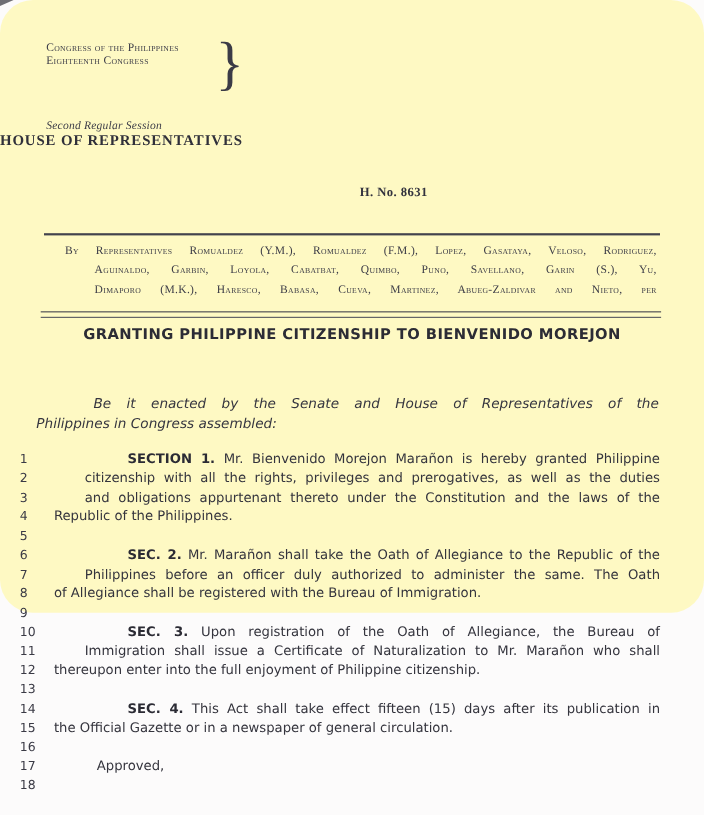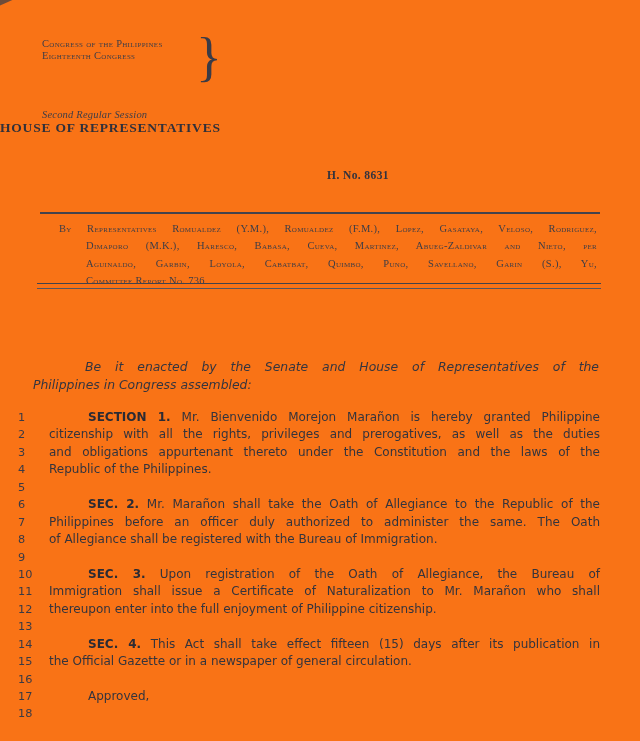--- a/index.html
+++ b/index.html
@@ -3,21 +3,21 @@
 <meta charset="utf-8">
 <style>
   html,body{margin:0;padding:0;}
   body{
     width:640px;height:741px;
     background:#fcfbfb;
     font-family:"DejaVu Sans",sans-serif;
     color:#33333c;
     overflow:hidden;
   }
-  .page{position:relative;width:640px;height:741px;background:#f97316;}
+  .page{position:relative;width:640px;height:557px;background:#fef9c3;border-radius:30px;}
 
   
   .corner-mark{
     position:absolute;top:-3px;left:-4px;width:18px;height:6px;
     background:#3f3f47;transform:rotate(-24deg);opacity:.75;border-radius:1px;
   }
 
   
   .masthead{
     position:absolute;top:38px;left:42px;
@@ -69,21 +69,21 @@
   .enacting{
     position:absolute;top:358px;left:33px;width:566px;
     font-style:italic;font-size:12.4px;line-height:17.5px;color:#35353f;
   }
   .enacting .el1{text-indent:52px;text-align:justify;text-align-last:justify;}
 
   .bill-body{position:absolute;top:409px;left:18px;width:582px;}
   .row{display:flex;height:17.45px;line-height:17.45px;}
   .num{flex:none;width:31px;font-size:11.3px;color:#3a3a45;}
   .txt{flex:1;font-size:12px;color:#34343d;}
-  .txt.jl{text-align:justify;text-align-last:justify;}
+  .txt.jl{text-align:justify;text-align-last:justify;margin-left:28px;}
   .txt.ind{text-indent:39px;}
   .lead{font-weight:bold;color:#2b2b34;}
 </style>
 </head>
 <body>
 
 <div class="page">
 
   <div class="corner-mark"></div>
 
@@ -94,28 +94,28 @@
   </div>
   <div class="brace">}</div>
 
   <div class="chamber">HOUSE OF REPRESENTATIVES</div>
   <div class="bill-no">H. No. 8631</div>
 
   <hr class="rule-top">
 
   <div class="authors">
     <div class="al jl">By Representatives Romualdez (Y.M.), Romualdez (F.M.), Lopez, Gasataya, Veloso, Rodriguez,</div>
+    <div class="al jl cont">Aguinaldo, Garbin, Loyola, Cabatbat, Quimbo, Puno, Savellano, Garin (S.), Yu,</div>
     <div class="al jl cont">Dimaporo (M.K.), Haresco, Babasa, Cueva, Martinez, Abueg-Zaldivar and Nieto, per</div>
-    <div class="al jl cont">Aguinaldo, Garbin, Loyola, Cabatbat, Quimbo, Puno, Savellano, Garin (S.), Yu,</div>
-    <div class="al cont">Committee Report No. 736</div>
   </div>
 
   <div class="rule-double"></div>
 
   <div class="act-title">
+    <div>GRANTING PHILIPPINE CITIZENSHIP TO BIENVENIDO MOREJON</div>
   </div>
 
   <div class="enacting">
     <div class="el1">Be it enacted by the Senate and House of Representatives of the</div>
     <div>Philippines in Congress assembled:</div>
   </div>
 
   <div class="bill-body">
 
     <div class="row">

